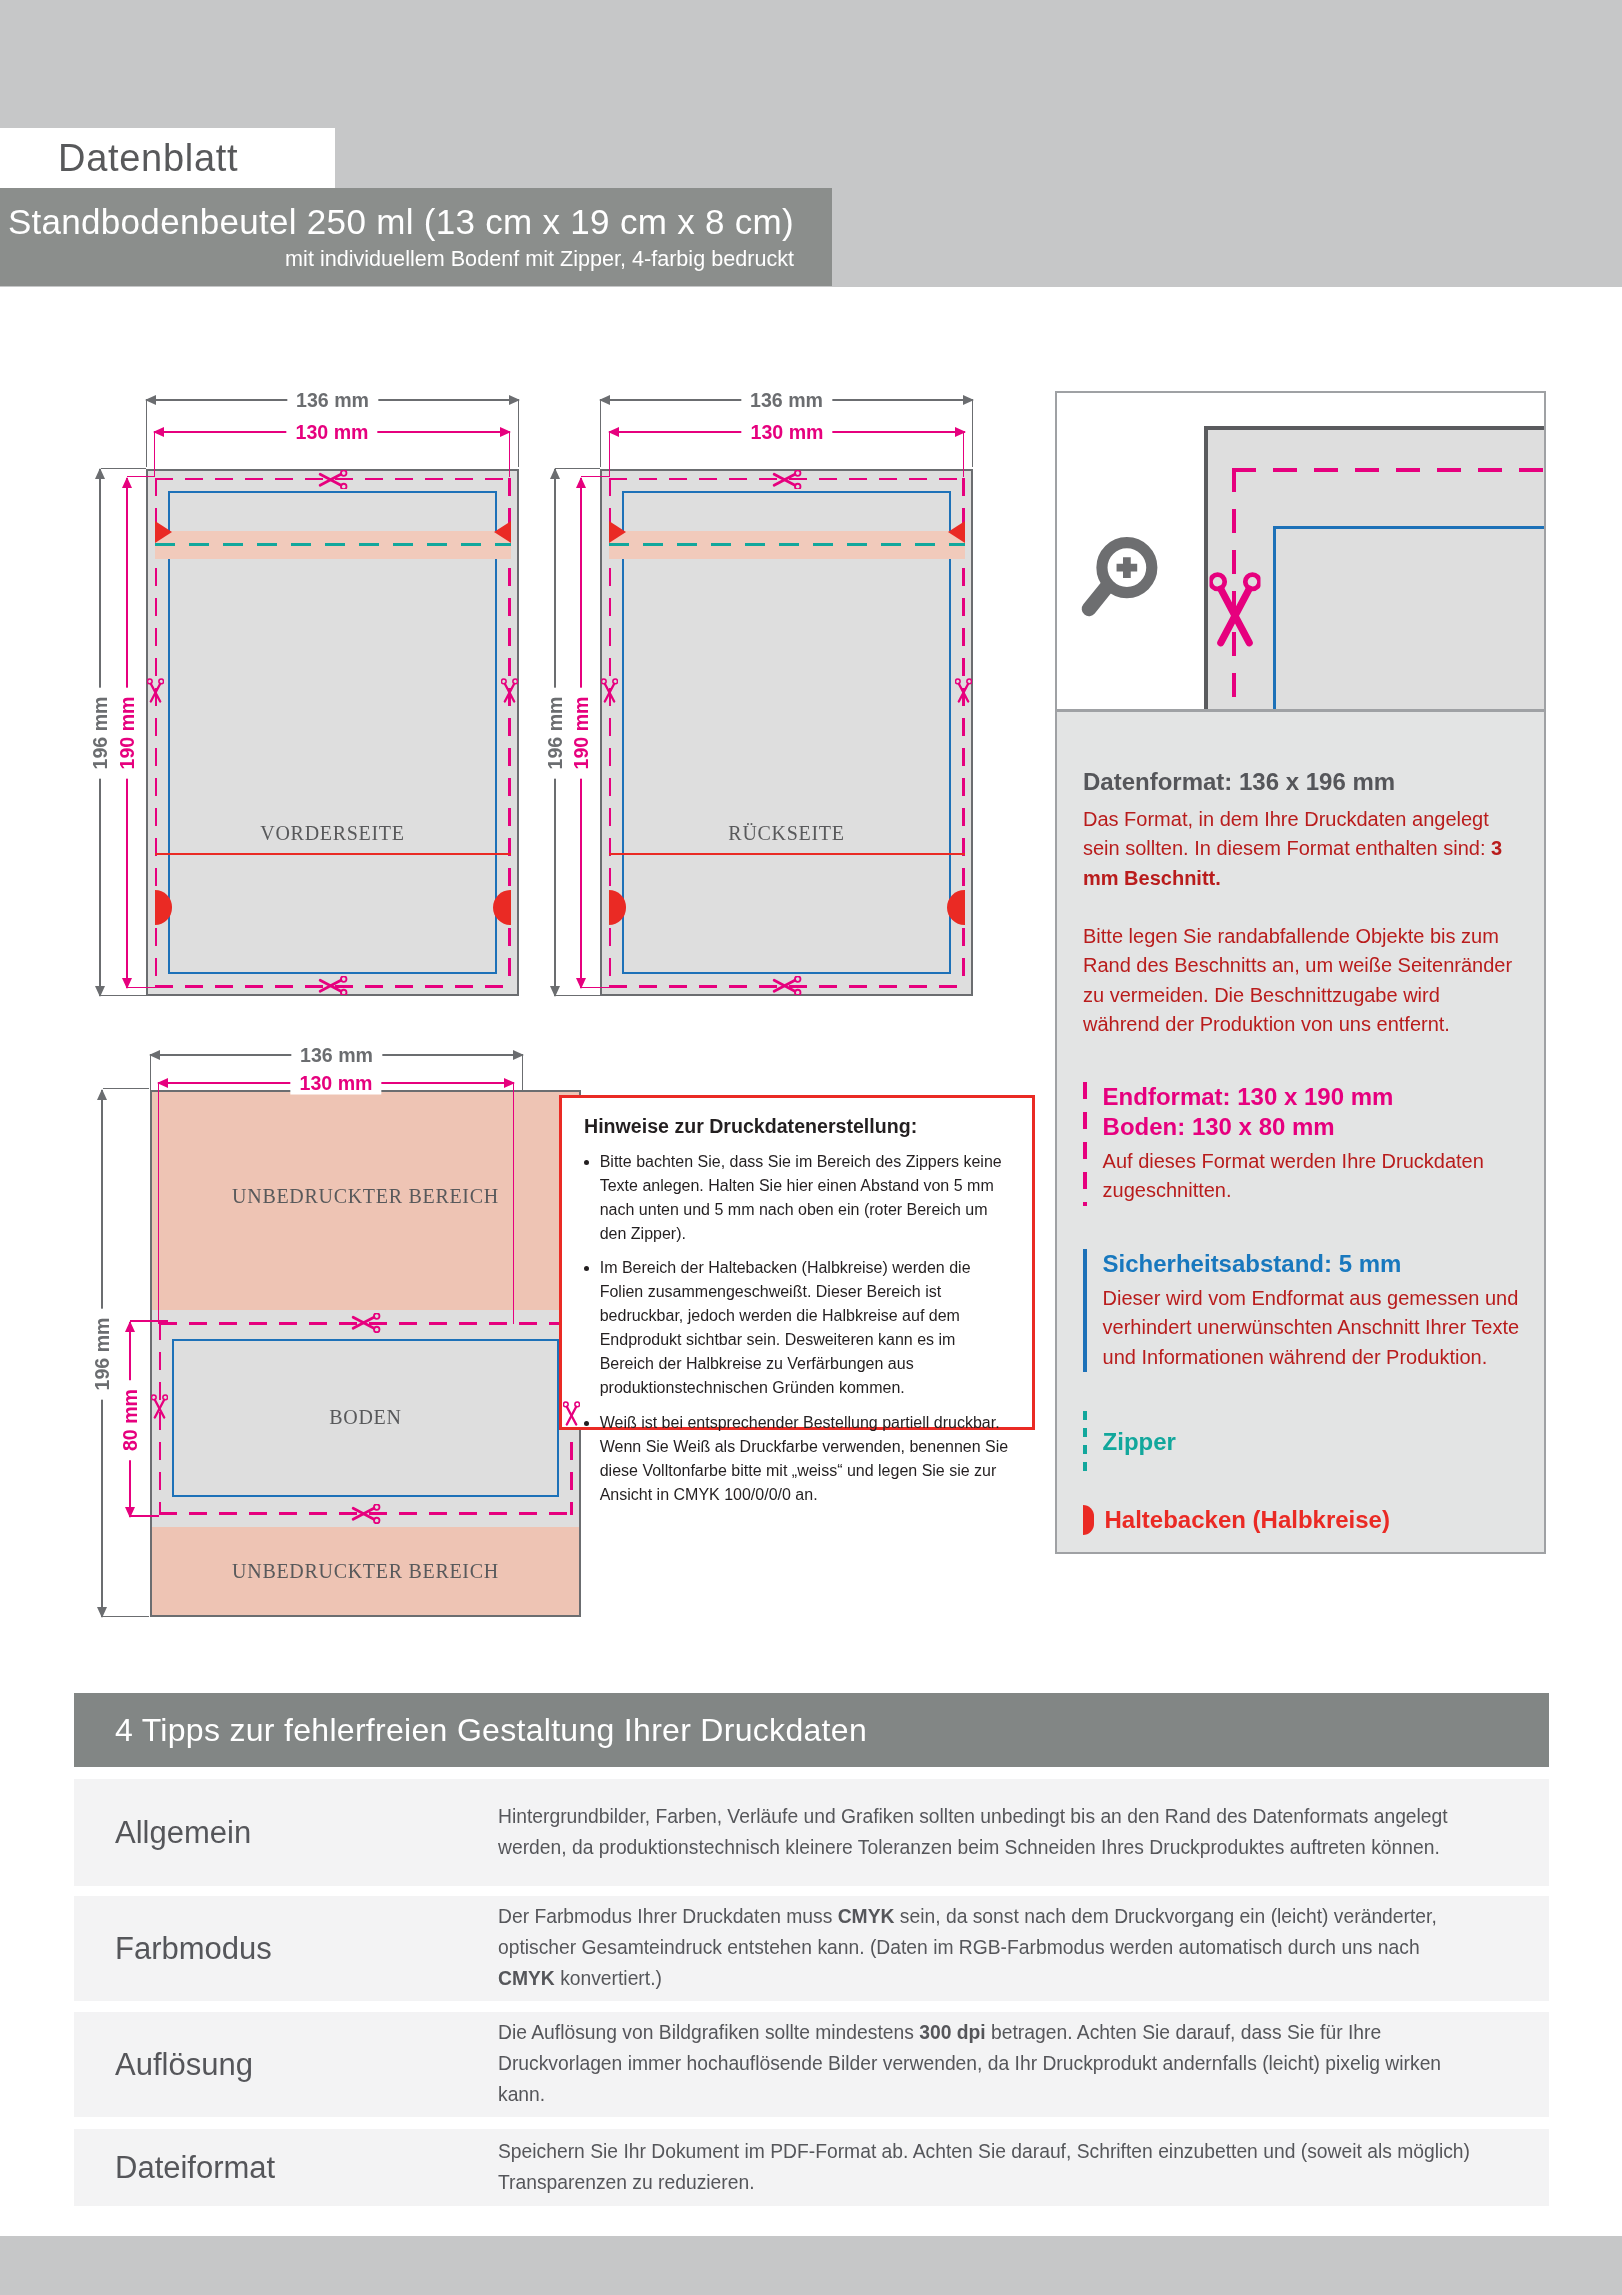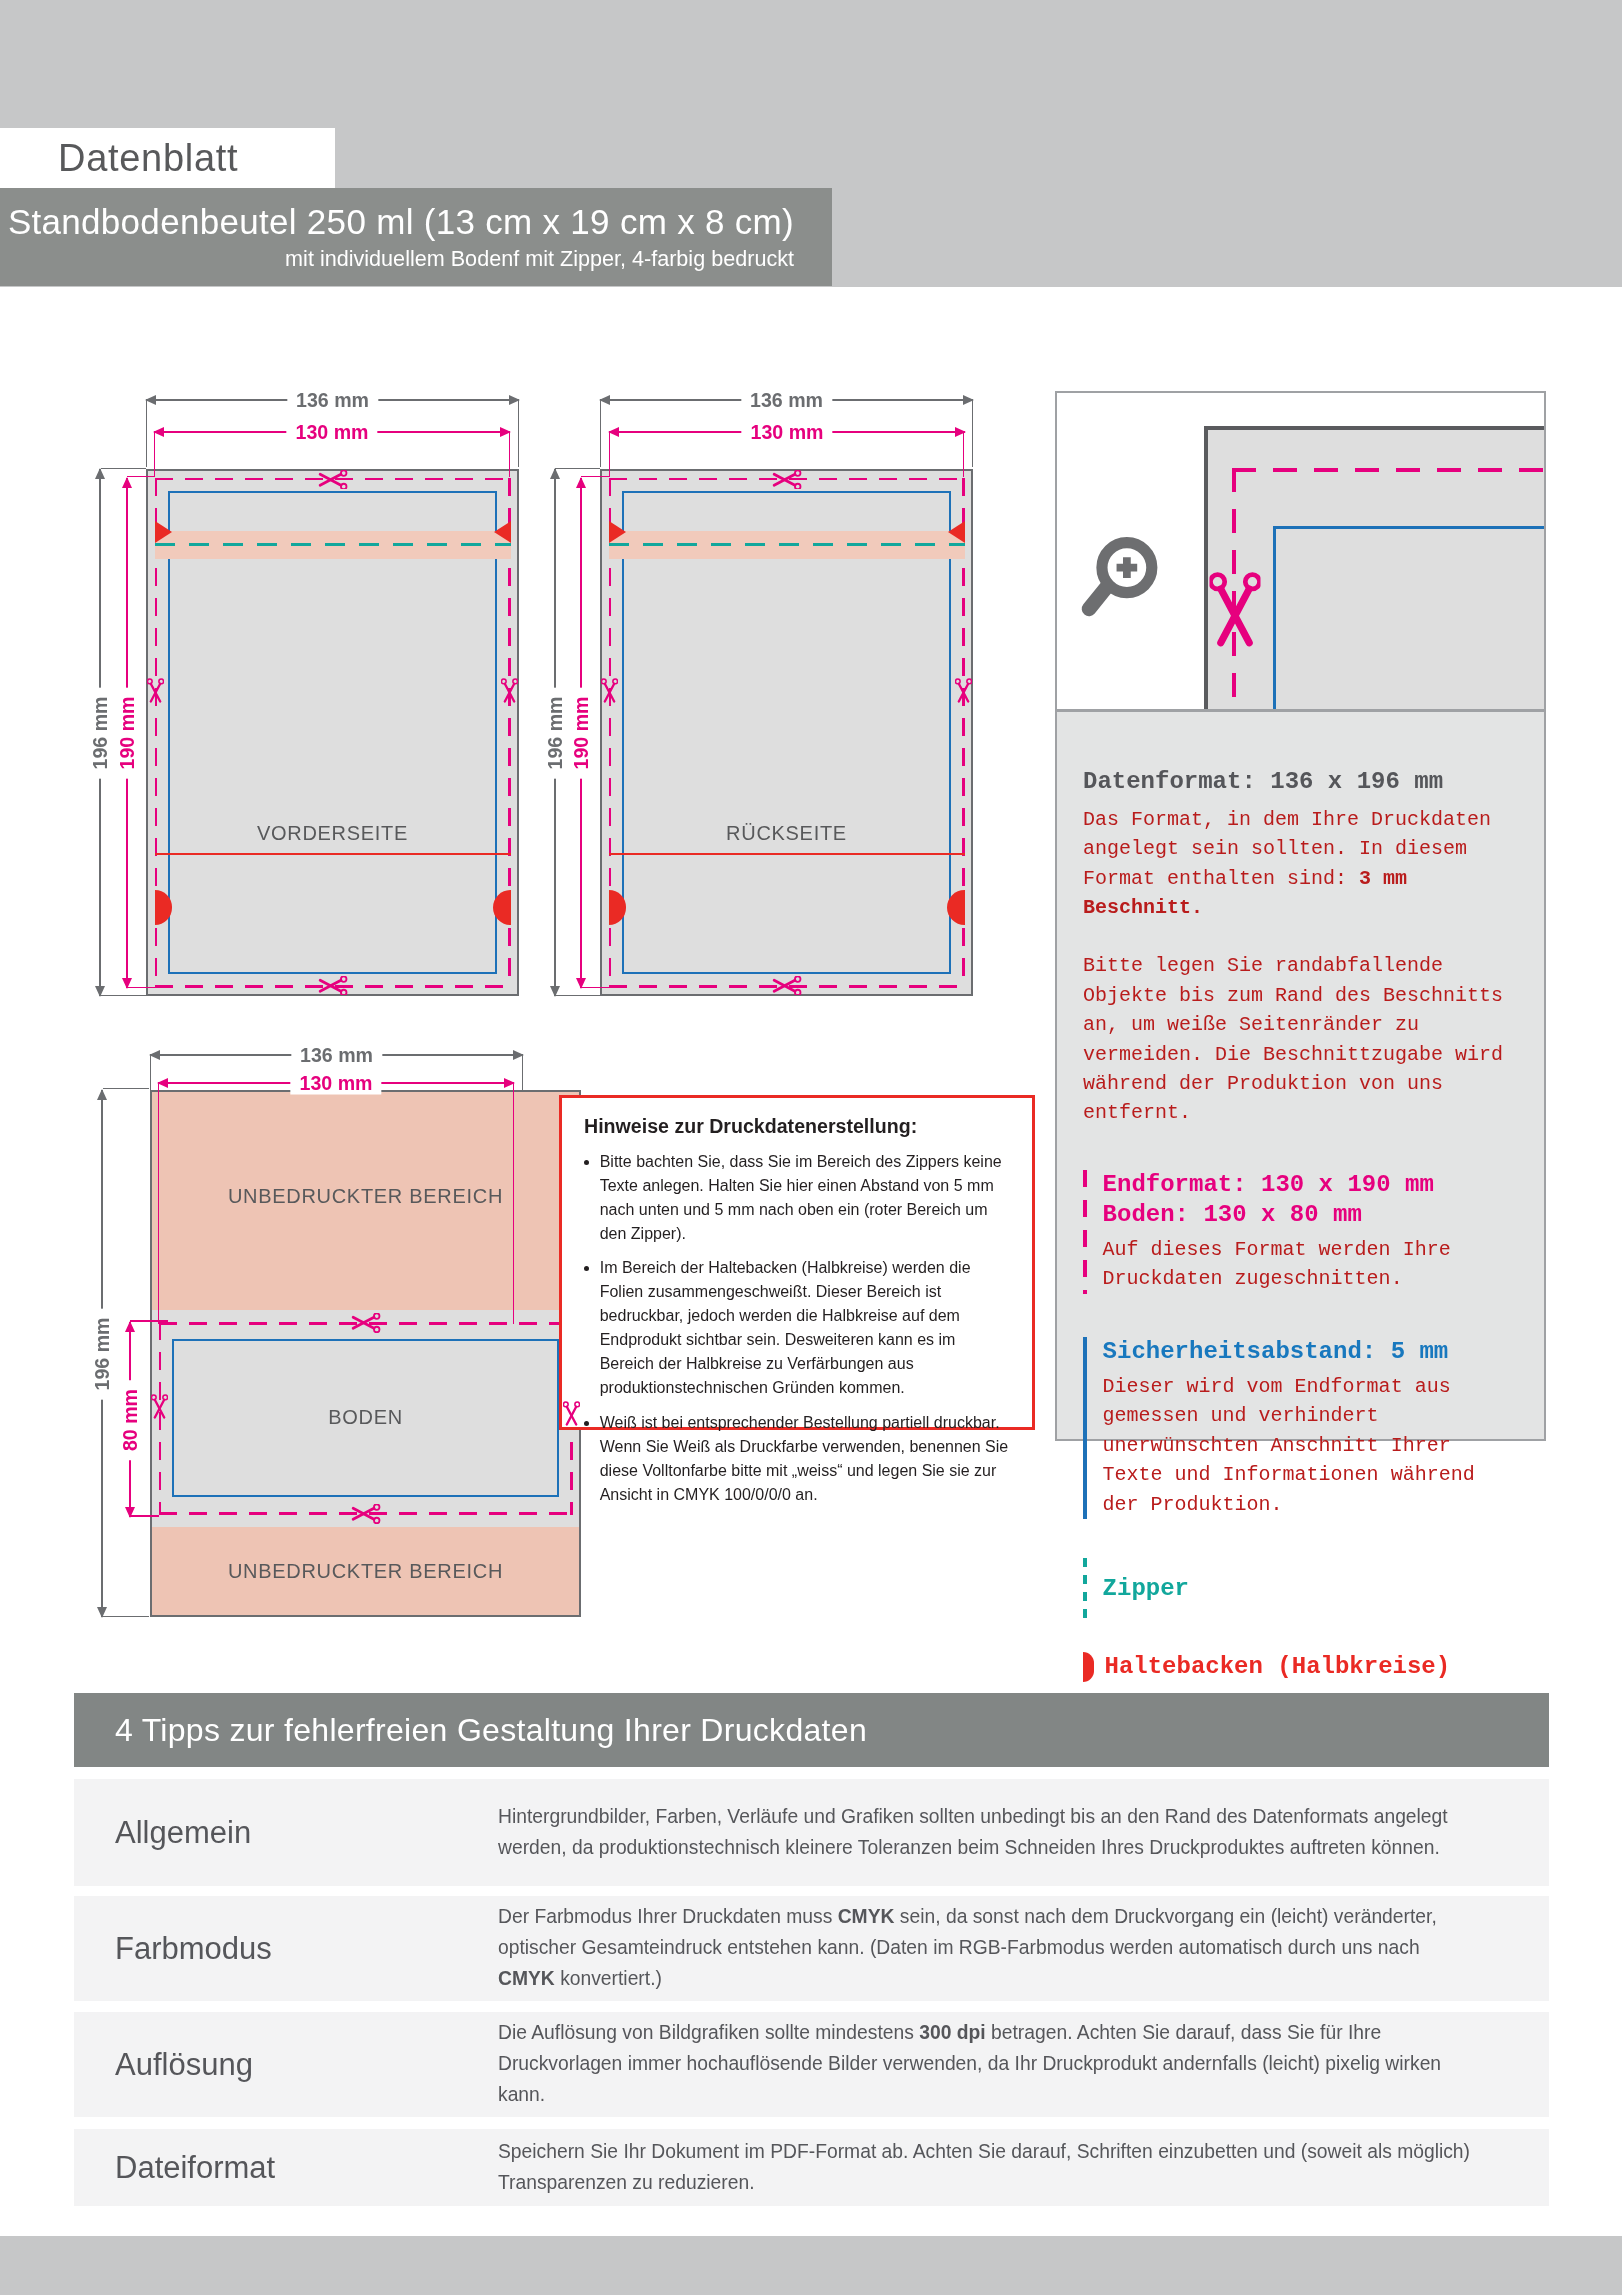--- a/index.html
+++ b/index.html
@@ -12,21 +12,21 @@
   .datenblatt-box{position:absolute;left:0;top:128px;width:335px;height:60px;background:#fff;
                   display:flex;align-items:center;padding-left:58px;box-sizing:border-box;}
   .datenblatt-box span{font-size:38px;color:#58595b;letter-spacing:0.7px;}
   .product-bar{position:absolute;left:0;top:188px;width:832px;height:98px;background:#8b8e8c;
                display:flex;flex-direction:column;justify-content:center;align-items:flex-end;
                padding-right:38px;box-sizing:border-box;color:#fff;}
   .product-title{font-size:35px;line-height:1.15;letter-spacing:0.3px;}
   .product-subtitle{font-size:21.6px;line-height:1.2;margin-top:3.9px;}
 
   
-  .pouch{position:absolute;background:#dedede;border:2px solid #6b6d70;box-sizing:border-box;}
+  .pouch{position:absolute;background:#dedede;border:2px solid #6b6d70;box-sizing:border-box;font-family:Liberation Serif, serif;}
   .mdash-h{position:absolute;height:2.6px;background:repeating-linear-gradient(90deg,#e6007e 0 17.7px,transparent 17.7px 30px);}
   .mdash-v{position:absolute;width:2.6px;background:repeating-linear-gradient(180deg,#e6007e 0 17.7px,transparent 17.7px 30px);}
   .mdash-h.big{height:3.9px;background:repeating-linear-gradient(90deg,#e6007e 0 23.6px,transparent 23.6px 41px);}
   .mdash-v.big{width:3.9px;background:repeating-linear-gradient(180deg,#e6007e 0 23.6px,transparent 23.6px 41px);}
   .tdash-h{position:absolute;height:2.6px;background:repeating-linear-gradient(90deg,#12a79c 0 19.6px,transparent 19.6px 34px);}
   .blue-rect{position:absolute;border:2px solid #1d71b8;}
   .zip-band{position:absolute;background:#f1cabb;z-index:2;}
   .salmon{position:absolute;background:#eec4b4;}
   .tri-e{position:absolute;width:0;height:0;border-top:11.8px solid transparent;border-bottom:11.8px solid transparent;border-left:17.7px solid #ea2a24;z-index:3;}
   .tri-w{position:absolute;width:0;height:0;border-top:11.8px solid transparent;border-bottom:11.8px solid transparent;border-right:17.7px solid #ea2a24;z-index:3;}
@@ -53,22 +53,22 @@
   
   .hinweise{position:absolute;left:559px;top:1095px;width:476px;height:335px;background:#fff;
             border:3.3px solid #ea2a24;box-sizing:border-box;padding:17px 19.6px 0 22px;}
   .hinweise h4{margin:0 0 11.8px;font-size:19.6px;color:#231f20;}
   .hinweise ul{margin:0;padding-left:15.7px;list-style:disc outside;}
   .hinweise li{font-size:16px;line-height:1.5;color:#231f20;margin-bottom:10.5px;}
 
   
   .wbox{position:absolute;left:1055px;top:391px;width:491px;height:320px;background:#fff;
         border:2px solid #9fa1a4;box-sizing:border-box;overflow:hidden;}
-  .ipanel{position:absolute;left:1055px;top:710px;width:491px;height:731px;background:#e3e4e4;
-          border:2px solid #9fa1a4;box-sizing:border-box;padding:55px 23.6px 0 26px;font-family:Liberation Mono, monospace;}
+  .ipanel{position:absolute;left:1055px;top:710px;width:491px;height:844px;background:#e3e4e4;
+          border:2px solid #9fa1a4;box-sizing:border-box;padding:55px 23.6px 0 26px;}
   .ip-h{font-size:24px;font-weight:bold;color:#55565a;margin:0 0 7.9px;line-height:1.25;}
   .ip-h.mag{color:#e6007e;margin:0;}
   .ip-h.blu{color:#1878be;margin:0 0 5.2px;}
   .ip-h.tea{color:#12a79c;margin:auto 0;}
   .ip-h.red{color:#ea2a24;margin:auto 0;}
   .ip-p{font-size:20px;color:#b91c1c;line-height:1.47;margin:0;}
   .sec{display:flex;align-items:stretch;}
   .rule{flex:0 0 3.9px;margin-right:15.7px;}
   .rule.mag{background:repeating-linear-gradient(180deg,#e6007e 0 17px,transparent 17px 30px);}
   .rule.blu{background:#1d71b8;}

